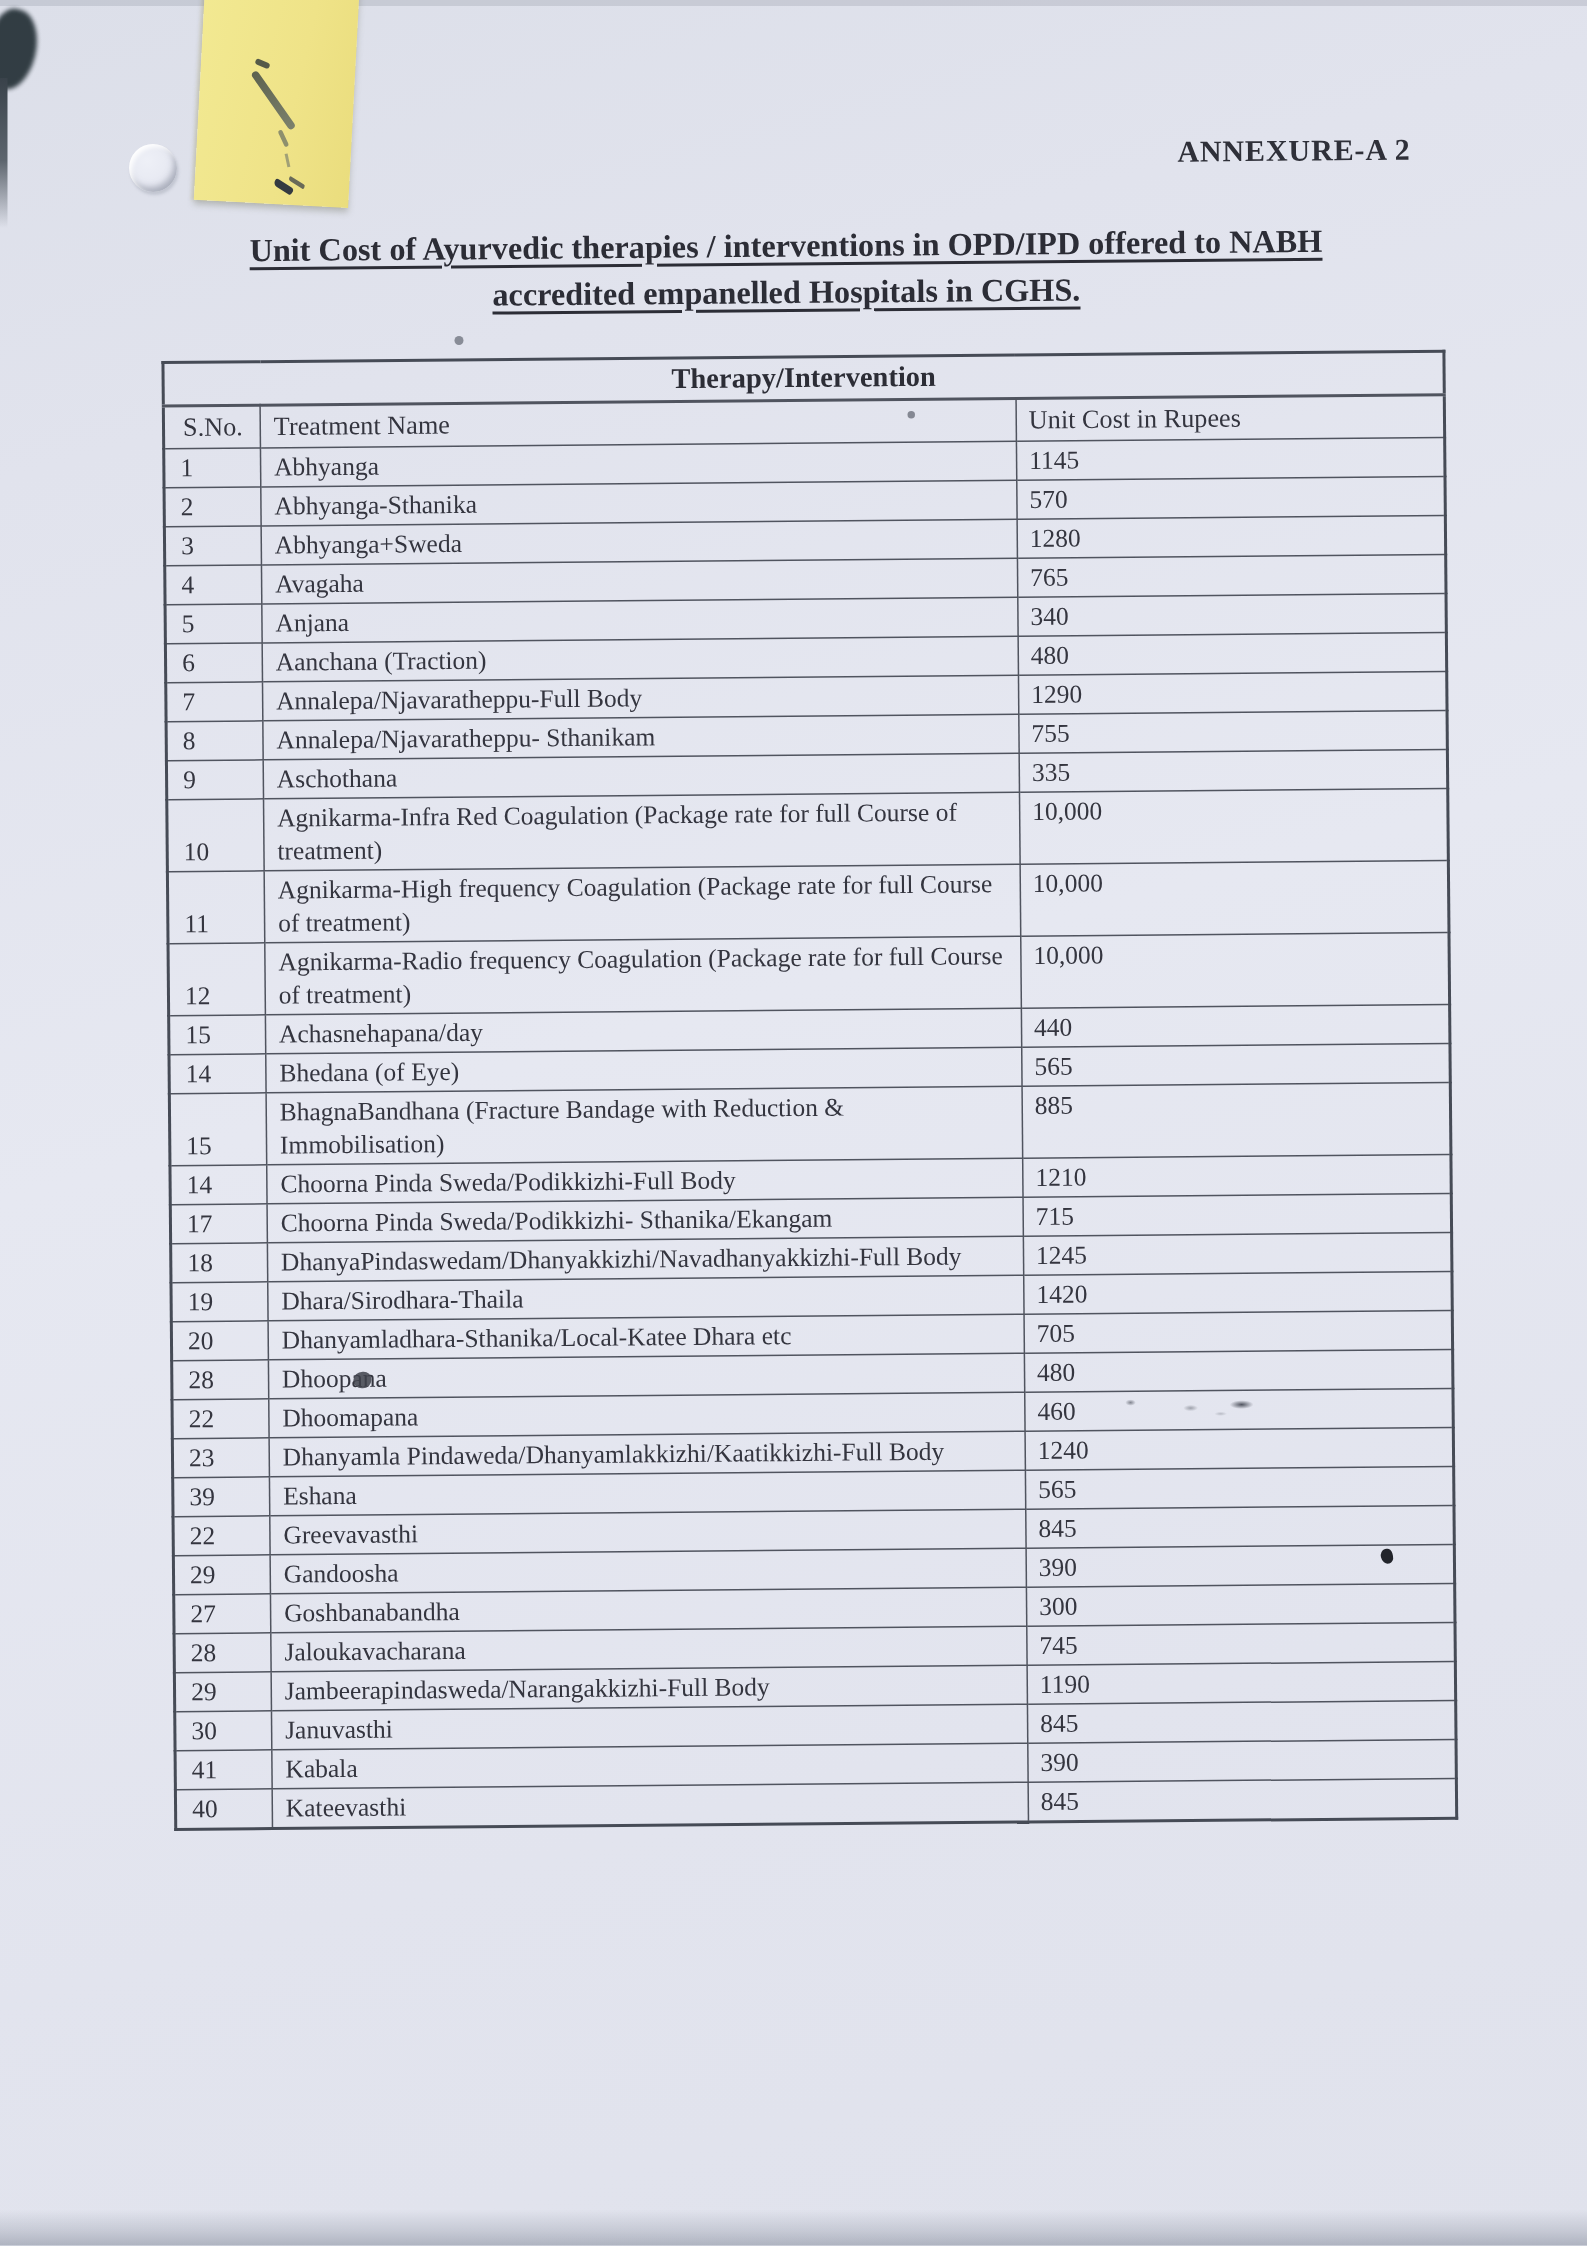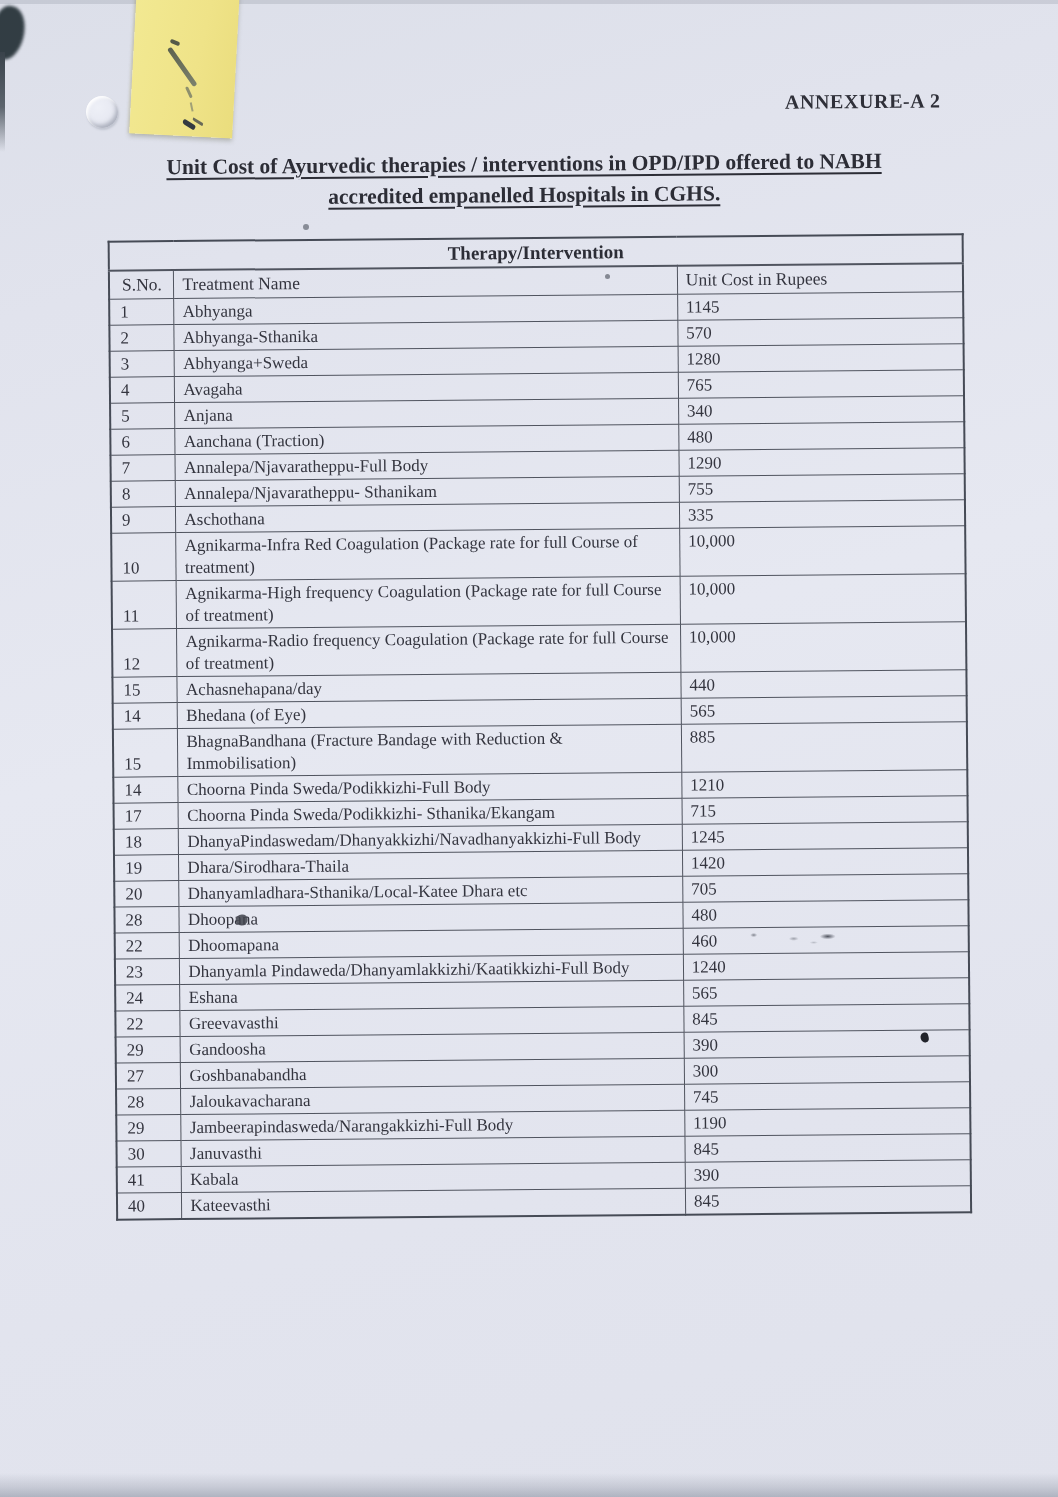--- a/index.html
+++ b/index.html
@@ -294,21 +294,21 @@
             <td class="sno-cell">22</td>
             <td class="name-cell">Dhoomapana</td>
             <td class="cost-cell">460<span class="pencil-smudge"></span></td>
           </tr>
           <tr>
             <td class="sno-cell">23</td>
             <td class="name-cell">Dhanyamla Pindaweda/Dhanyamlakkizhi/Kaatikkizhi-Full Body</td>
             <td class="cost-cell">1240</td>
           </tr>
           <tr>
-            <td class="sno-cell">24</td>
+            <td class="sno-cell">39</td>
             <td class="name-cell">Eshana</td>
             <td class="cost-cell">565</td>
           </tr>
           <tr>
             <td class="sno-cell">22</td>
             <td class="name-cell">Greevavasthi</td>
             <td class="cost-cell">845</td>
           </tr>
           <tr>
             <td class="sno-cell">29</td>

